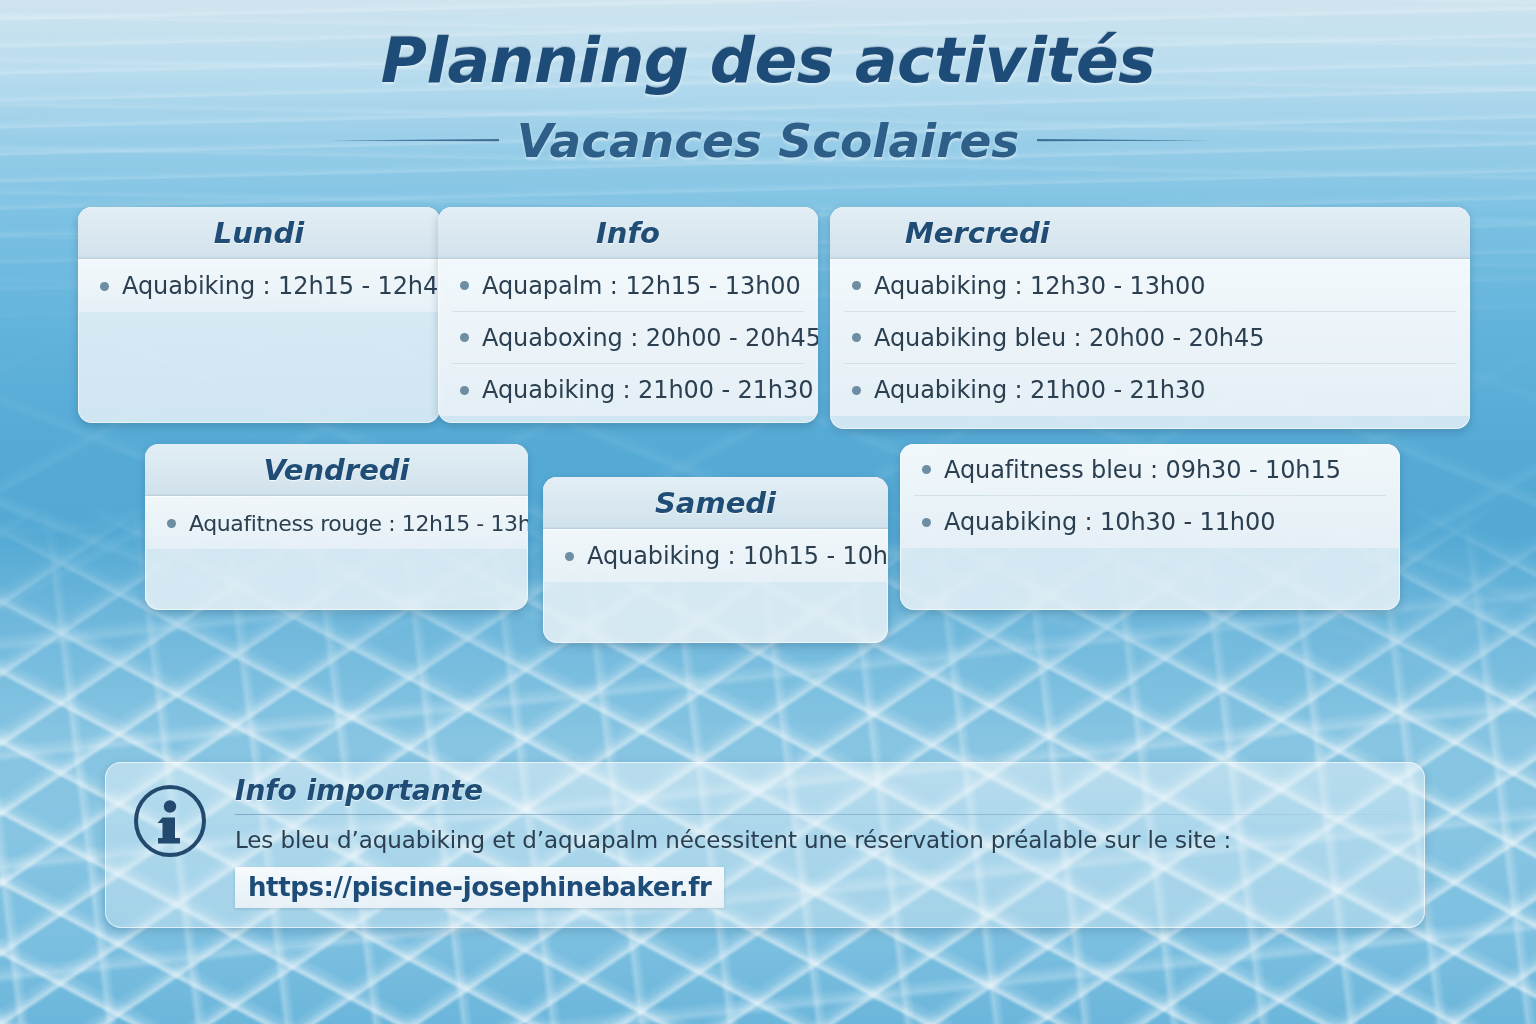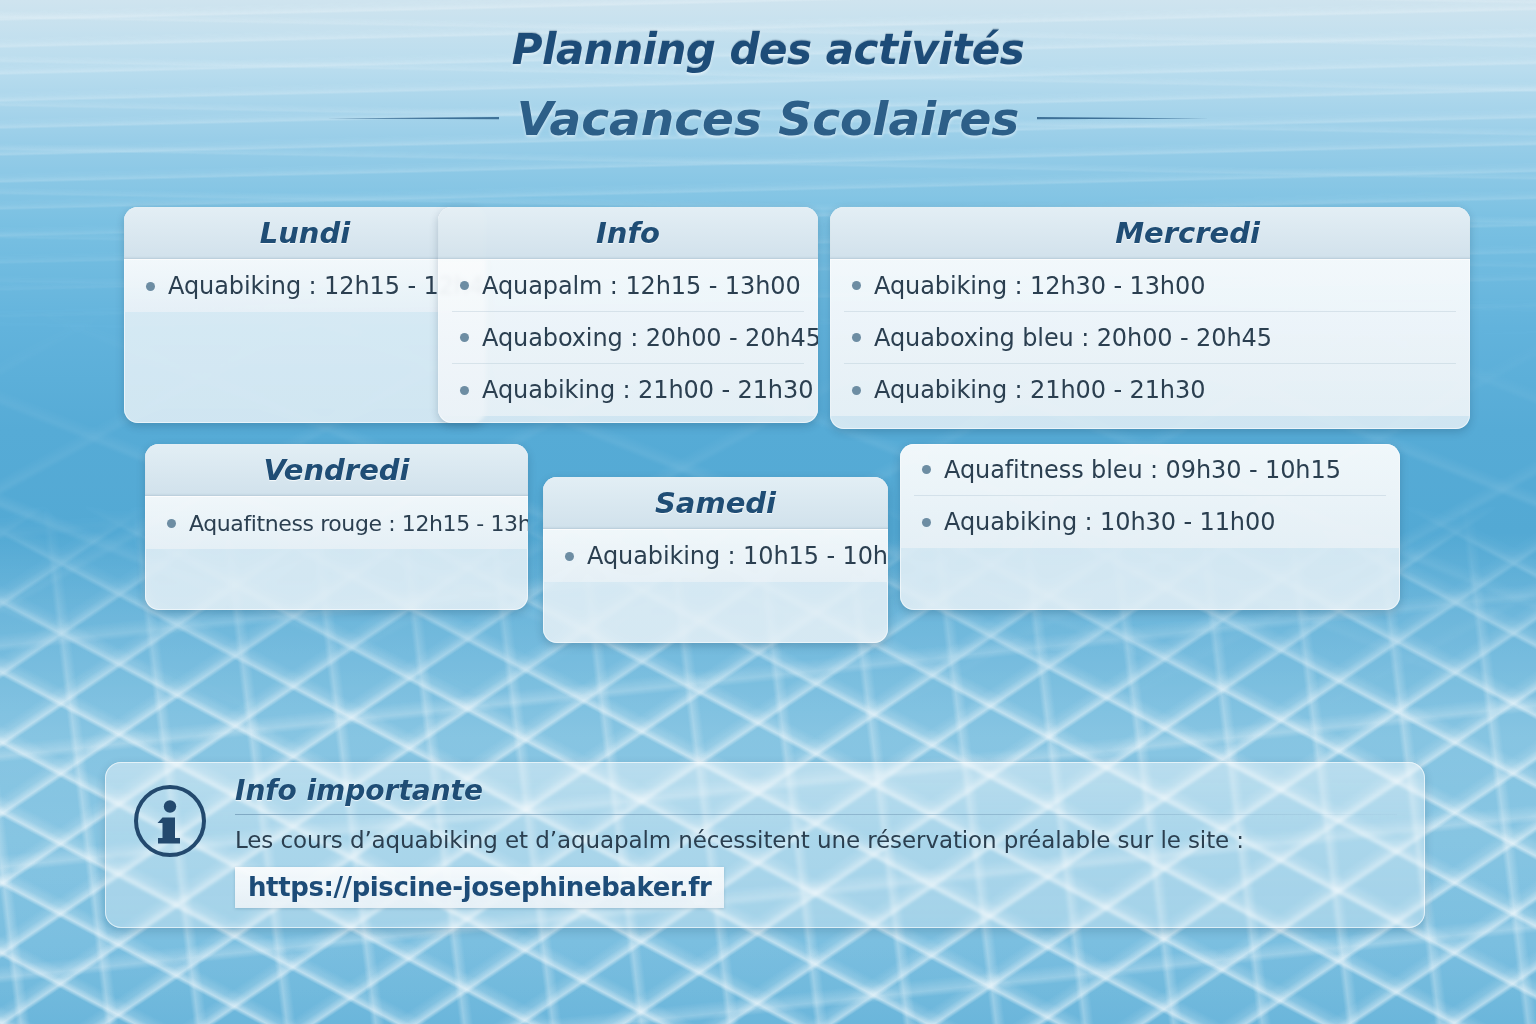--- a/index.html
+++ b/index.html
@@ -150,21 +150,21 @@
   }
 
   
   .title-block {
     position: absolute;
     left: 0; right: 0; top: 28px;
     text-align: center;
   }
   .title-main {
     font-family: "DejaVu Sans", sans-serif;
-    font-size: 42px;
+    font-size: 63px;
     font-weight: bold;
     font-style: italic;
     letter-spacing: -0.5px;
     color: #1d4c78;
     text-shadow: 0 2px 3px rgba(255,255,255,.55), 0 -1px 1px rgba(10,40,70,.25);
     line-height: 1.05;
   }
   .subtitle-row {
     display: flex;
     align-items: center;
@@ -214,21 +214,21 @@
   }
   .card-header-title {
     font-family: "DejaVu Sans", sans-serif;
     font-size: 29px;
     font-weight: bold;
     font-style: italic;
     color: #1f4d75;
     text-shadow: 0 1px 1px rgba(255,255,255,.8);
   }
   
-  .card.wide-3 .card-header { justify-content: center; padding-left: 75px; }
+  .card.wide-3 .card-header { justify-content: flex-start; padding-left: 75px; }
   .card.wide-6 .card-header { justify-content: flex-start; padding-left: 175px; }
 
   .card-body {
     padding: 0 14px;
     background: linear-gradient(to bottom,
         rgba(250,252,253,0.74) 0%,
         rgba(235,242,247,0.74) 100%);
   }
   .activity {
     display: flex;
@@ -248,21 +248,21 @@
   .activity-text {
     font-family: "DejaVu Sans", sans-serif;
     font-size: 24px;
     color: #2b3f50;
     white-space: nowrap;
     letter-spacing: -0.1px;
   }
   .activity-text.tight { font-size: 22px; letter-spacing: -0.4px; }
 
   
-  #card-lundi    { left: 78px;  top: 207px; width: 362px; height: 216px; margin-left: 46px; }
+  #card-lundi    { left: 78px;  top: 207px; width: 362px; height: 216px; }
   #card-mardi    { left: 438px; top: 207px; width: 380px; height: 216px; }
   #card-mercredi { left: 830px; top: 207px; width: 640px; height: 222px; }
   
   #card-vendredi { left: 145px; top: 444px; width: 383px; height: 166px; }
   #card-samedi   { left: 543px; top: 468px; width: 345px; height: 166px; margin-top: 9px; }
   #card-dimanche { left: 900px; top: 444px; width: 500px; height: 166px; }
 
   
   .info-box {
     position: absolute;
@@ -386,21 +386,21 @@
     <div class="card-header">
       <span class="card-header-title">Mercredi</span>
     </div>
     <div class="card-body">
       <div class="activity">
         <span class="bullet"></span>
         <span class="activity-text">Aquabiking : 12h30 - 13h00</span>
       </div>
       <div class="activity">
         <span class="bullet"></span>
-        <span class="activity-text">Aquaboxing bleu : 20h00 - 20h45</span>
+        <span class="activity-text">Aquabiking bleu : 20h00 - 20h45</span>
       </div>
       <div class="activity">
         <span class="bullet"></span>
         <span class="activity-text">Aquabiking : 21h00 - 21h30</span>
       </div>
     </div>
   </div>
 
   <div class="card" id="card-vendredi">
     <div class="card-header">
@@ -443,18 +443,18 @@
     <span class="info-icon">
       <svg width="78" height="78" viewBox="0 0 78 78">
         <circle cx="39" cy="39" r="34" fill="none" stroke="#23496e" stroke-width="4"></circle>
         <circle cx="39" cy="24.5" r="6.2" fill="#23496e"></circle>
         <path d="M31.5 35.5 h12.5 v20.5 h5 v5.5 h-22 v-5.5 h4.5 v-15 h-5 z" fill="#23496e"></path>
       </svg>
     </span>
     <div class="info-content">
       <div class="info-title">Info importante</div>
       <div class="info-rule"></div>
-      <div class="info-text">Les cours d’aquabiking et d’aquapalm nécessitent une réservation préalable sur le site :</div>
+      <div class="info-text">Les bleu d’aquabiking et d’aquapalm nécessitent une réservation préalable sur le site :</div>
       <a class="info-url" href="#">https://piscine-josephinebaker.fr</a>
     </div>
   </div>
 
 </div>
 
 </body></html>

